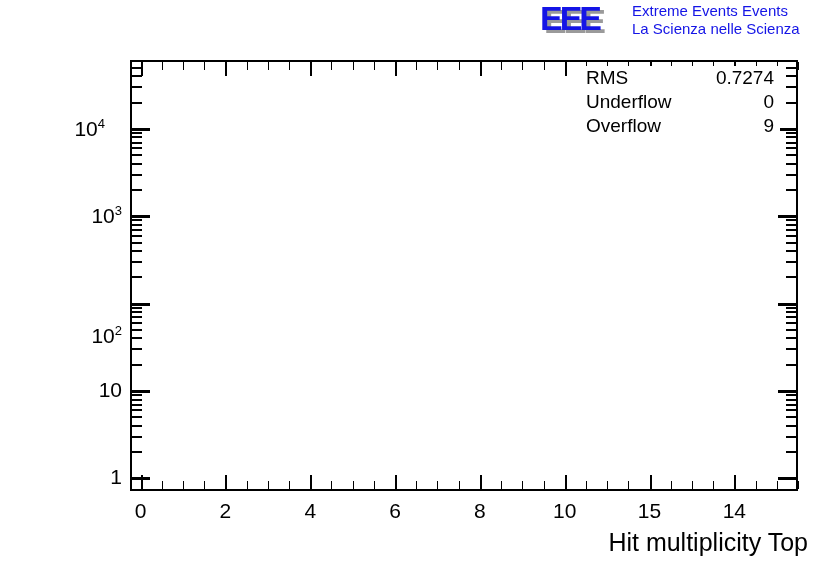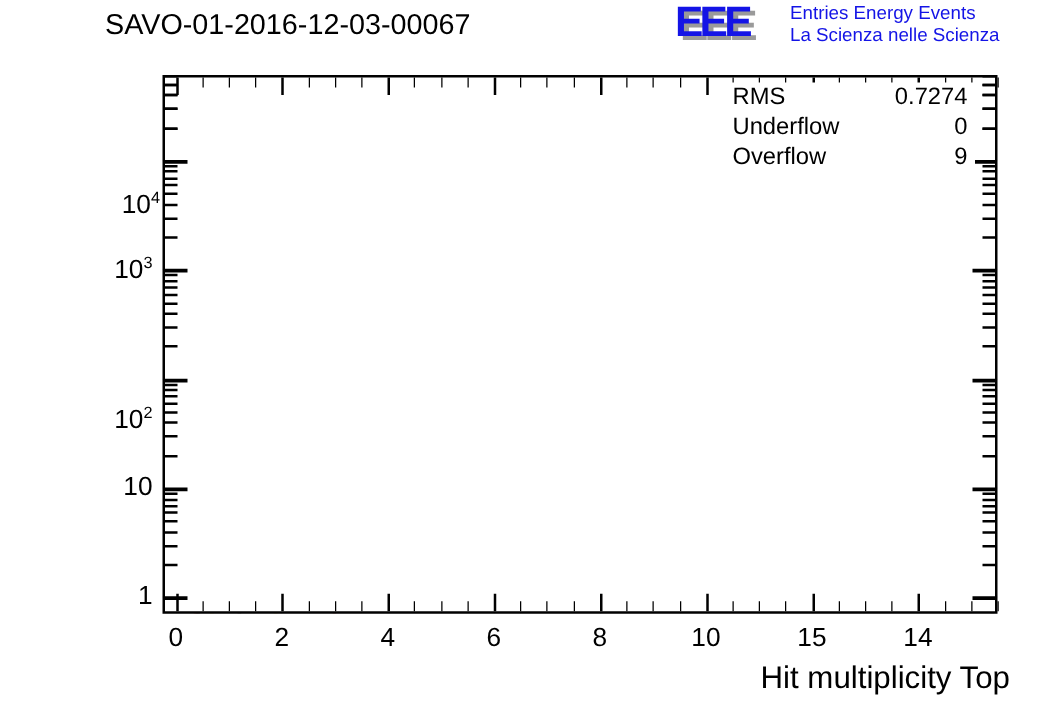--- a/index.html
+++ b/index.html
@@ -46,29 +46,28 @@
   .stats-title{text-align:center;padding:1px 0 2px 0;border-bottom:2px solid #000;}
   .stats-row{display:flex;justify-content:space-between;padding:1px 6px 1px 6px;white-space:nowrap;}
   .stats-row .k{text-align:left;}
   .stats-row .v{text-align:right;}
 </style>
 </head>
 <body>
 
 <div id="root">
 
-  <div class="title">SAVO-01-2016-12-03-00067</div>
 
   <div class="logo">
     <div class="logo-letters">
       <span class="eee-shadow">EEE</span>
       <span class="eee-main">EEE</span>
     </div>
     <div class="logo-text">
-      <div>Entries Energy Events</div>
+      <div>Extreme Events Events</div>
       <div>La Scienza nelle Scienza</div>
     </div>
   </div>
 
   <div class="plotclip">
     <div id="grid-layer">
         <div class="vgrid" style="left: 10.6032px; top: 0px; height: 431px;"></div>
         <div class="vgrid" style="left: 95.4286px; top: 0px; height: 431px;"></div>
         <div class="vgrid" style="left: 180.254px; top: 0px; height: 431px;"></div>
         <div class="vgrid" style="left: 265.079px; top: 0px; height: 431px;"></div>
@@ -260,21 +259,21 @@
       <div class="xlabel" style="left: 310.254px; top: 499px;">4</div>
       <div class="xlabel" style="left: 395.079px; top: 499px;">6</div>
       <div class="xlabel" style="left: 479.905px; top: 499px;">8</div>
       <div class="xlabel" style="left: 564.73px; top: 499px;">10</div>
       <div class="xlabel" style="left: 649.556px; top: 499px;">15</div>
       <div class="xlabel" style="left: 734.381px; top: 499px;">14</div>
       <div class="ylabel" style="left: 40px; width: 82px; top: 477.466px;">1</div>
       <div class="ylabel" style="left: 40px; width: 82px; top: 390.096px;">10</div>
       <div class="ylabel" style="left: 40px; width: 82px; top: 302.727px; margin-top: 32px;">10<sup>2</sup></div>
       <div class="ylabel" style="left: 40px; width: 82px; top: 215.357px;">10<sup>3</sup></div>
-      <div class="ylabel" style="left: 46px; width: 82px; top: 127.987px; margin-top: 35px;">10<sup>4</sup></div>
+      <div class="ylabel" style="left: 23px; width: 82px; top: 127.987px;">10<sup>4</sup></div>
     </div>
 
   <div class="axistitle">Hit multiplicity Top</div>
 
   <div class="stats">
     <div id="stats-rows">
         <div class="stats-row">
           <span class="k">RMS</span>
           <span class="v">0.7274</span>
         </div>

